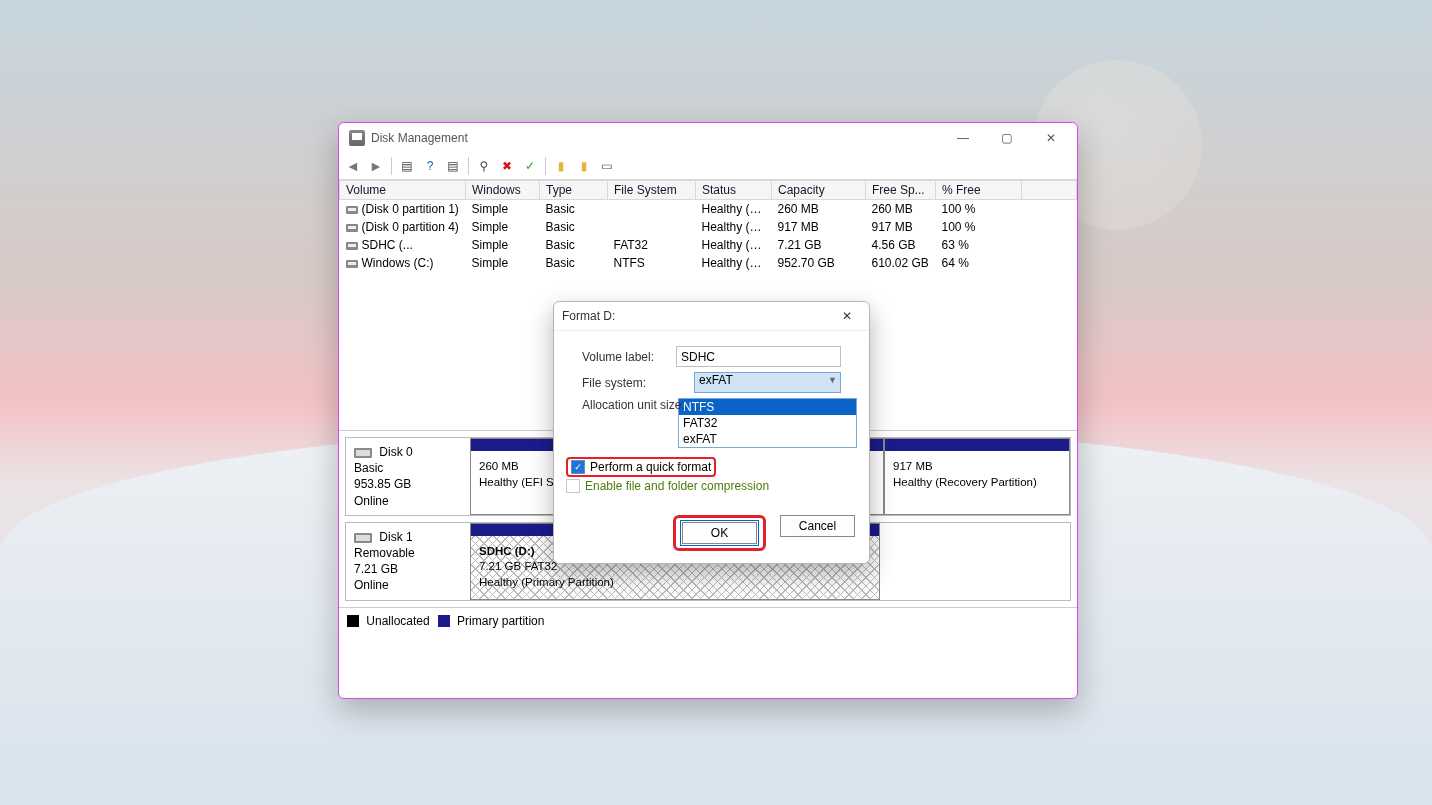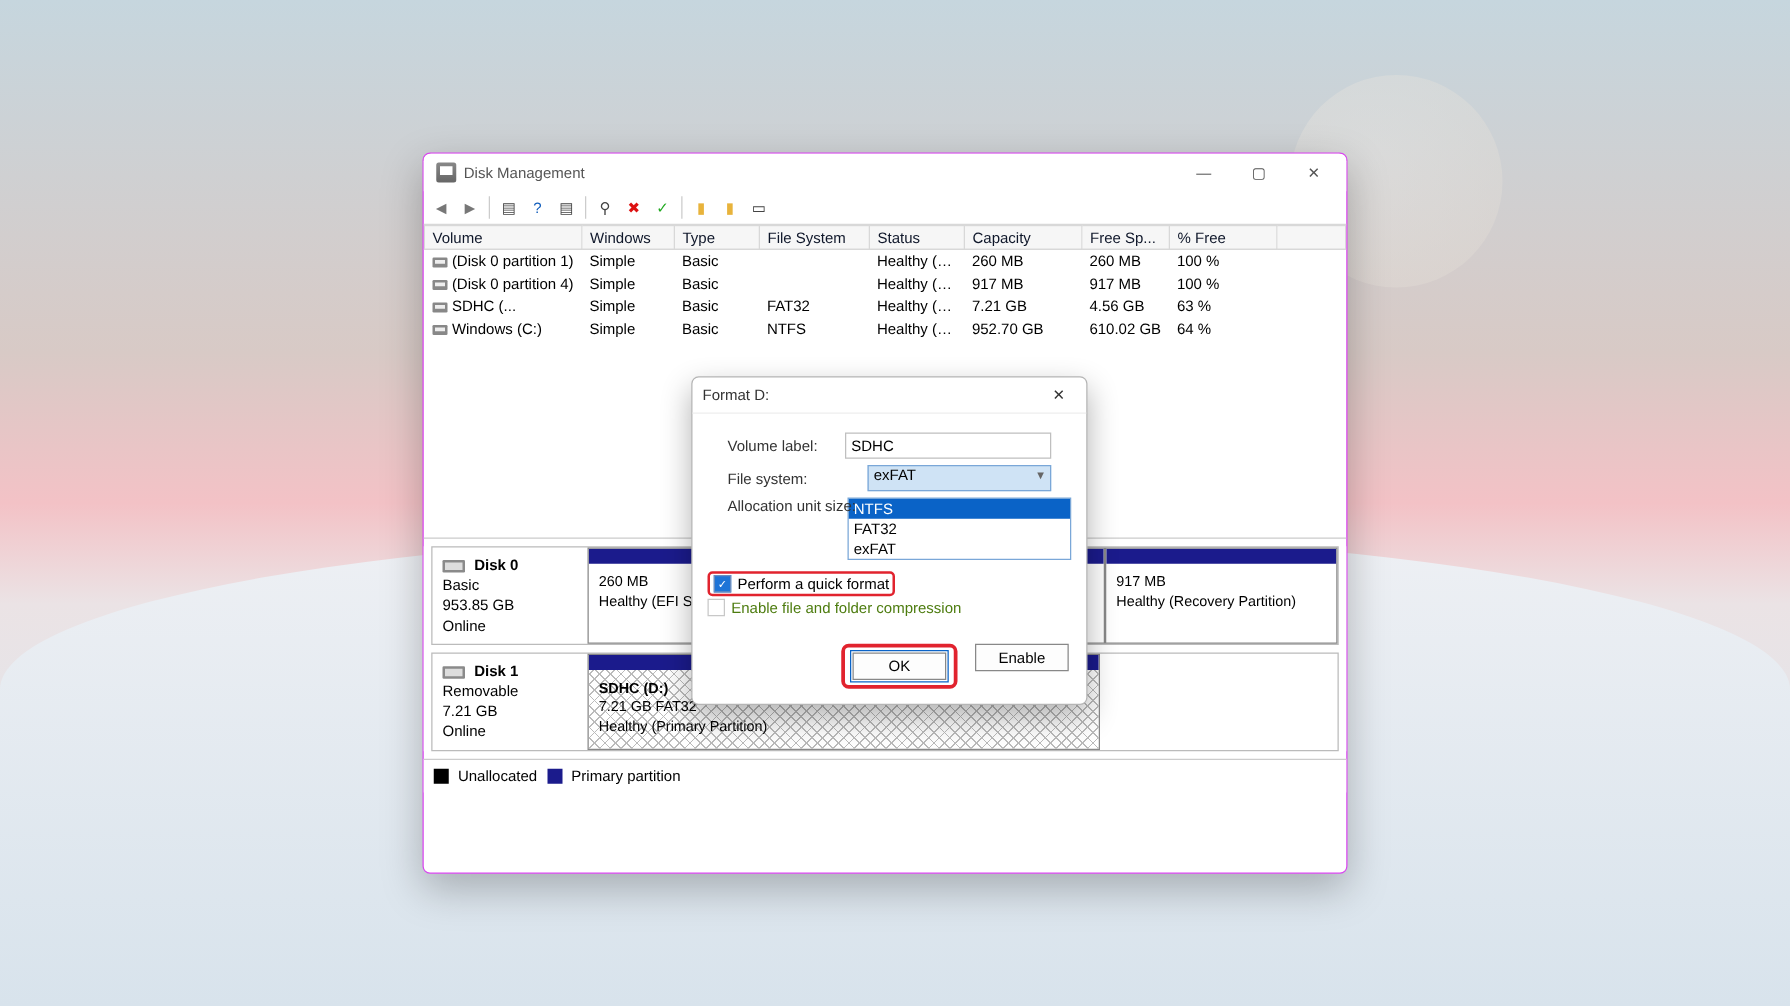--- a/index.html
+++ b/index.html
@@ -31,21 +31,21 @@
 table.vol th,table.vol td{text-align:left;padding:2px 6px;white-space:nowrap;overflow:hidden;text-overflow:ellipsis;font-weight:normal}
 table.vol thead th{background:#f6f6f6;border:1px solid #d8d8d8;font-size:12px;color:#0f172a}
 .dicon{display:inline-block;width:12px;height:8px;background:#888;vertical-align:middle;margin-right:4px;border-radius:1px;position:relative}
 .dicon::after{content:"";position:absolute;inset:2px 2px 3px 2px;background:#eee}
 .volwrap{height:250px;border-bottom:1px solid #ccc;overflow:hidden}
 
 
 .gview{background:#fff}
 .diskrow{display:flex;border:1px solid #bbb;margin:6px;background:#fff}
 .diskhead{width:108px;padding:6px 8px;font-size:12px;line-height:1.35}
-.diskhead b{font-weight:700}
+.diskhead b{font-weight:400}
 .hicon{display:inline-block;width:18px;height:10px;background:#8a8a8a;margin-right:4px;vertical-align:middle;border-radius:1px;position:relative}
 .hicon::after{content:"";position:absolute;inset:2px;background:#ddd}
 .parts{display:flex;flex:1}
 .part{border:1px solid #888;margin:0;padding:6px 8px;font-size:11.5px;line-height:1.35;overflow:hidden;position:relative}
 .part .bar{position:absolute;top:0;left:0;right:0;height:12px;background:#1b1b8c}
 .part .cross{background:repeating-linear-gradient(45deg,#bbb 0,#bbb 1px,transparent 1px,transparent 6px),repeating-linear-gradient(-45deg,#bbb 0,#bbb 1px,transparent 1px,transparent 6px)}
 .part-inner{margin-top:14px}
 
 
 .legend{height:26px;border-top:1px solid #ccc;display:flex;align-items:center;padding:0 8px;gap:8px;font-size:12px;background:#fff}
@@ -292,15 +292,15 @@
       <span class="chkbox" style="border-color:#c8c8c8"></span>
       <span class="chklabel disabled">Enable file and folder compression</span>
     </div>
   </div>
   <div class="btns">
     <span class="okwrap">
       <span class="okinner">
         <button class="ok">OK</button>
       </span>
     </span>
-    <button class="cancel">Enable</button>
+    <button class="cancel">Cancel</button>
   </div>
 </div>
 
 </body></html>

